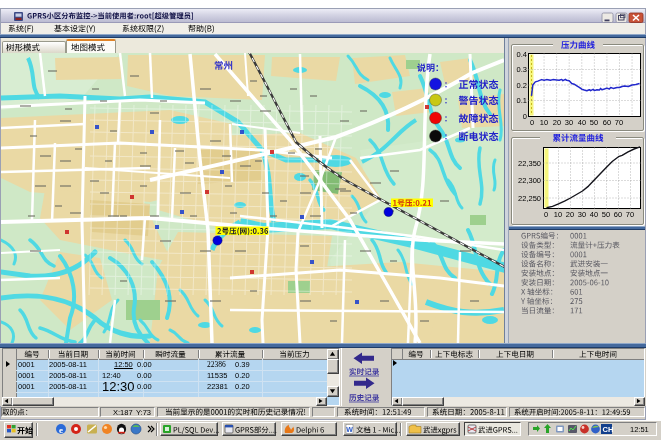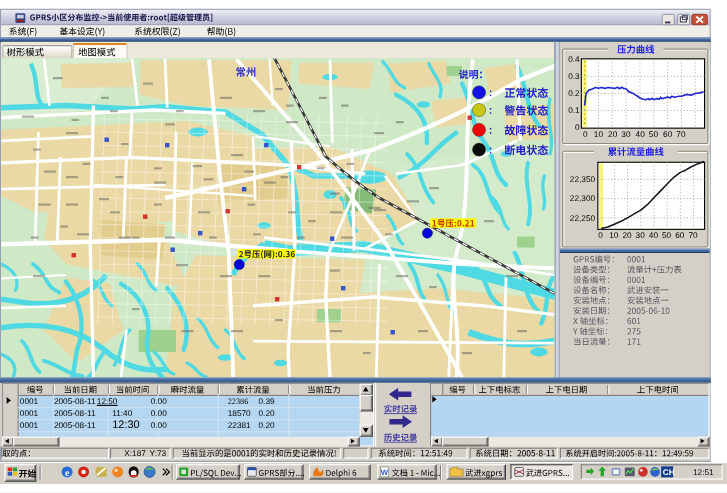--- a/index.html
+++ b/index.html
@@ -46,33 +46,33 @@
 <div class="ab" style="left:327px;top:349px;width:12px;height:48px;background:#ece9e2;"></div>
 <div class="ab raised" style="left:327px;top:349px;width:10px;height:9px;background:#d4d0c8;"></div>
 <div class="ab raised" style="left:327px;top:386px;width:10px;height:9px;background:#d4d0c8;"></div>
 <div class="ab raised" style="left:327px;top:359px;width:10px;height:13px;background:#d4d0c8;"></div>
 <div class="ab" style="left:2px;top:397px;width:325px;height:9px;background:#ece9e2;"></div>
 <div class="ab raised" style="left:2px;top:397px;width:9px;height:7px;background:#d4d0c8;"></div>
 <div class="ab raised" style="left:316px;top:397px;width:9px;height:7px;background:#d4d0c8;"></div>
 <div class="ab raised" style="left:12px;top:397px;width:40px;height:7px;background:#d4d0c8;"></div>
 <div class="ab" style="left:18px;top:360px;font-size:7.5px;line-height:9px;color:#000;">0001</div>
 <div class="ab" style="left:49px;top:360px;font-size:7.5px;line-height:9px;color:#000;">2005-08-11</div>
-<div class="ab" style="left:88px;top:360px;font-size:7.5px;line-height:9px;color:#000;text-decoration:underline;">12:50</div>
+<div class="ab" style="left:114px;top:360px;font-size:7.5px;line-height:9px;color:#000;text-decoration:underline;">12:50</div>
 <div class="ab" style="left:137px;top:360px;font-size:7.5px;line-height:9px;color:#000;">0.00</div>
 <div class="ab" style="left:207px;top:360px;font-size:7.5px;line-height:9px;color:#000;font-family:Liberation Serif, serif;">22386</div>
 <div class="ab" style="left:235px;top:360px;font-size:7.5px;line-height:9px;color:#000;">0.39</div>
 <div class="ab" style="left:18px;top:371px;font-size:7.5px;line-height:9px;color:#000;">0001</div>
 <div class="ab" style="left:49px;top:371px;font-size:7.5px;line-height:9px;color:#000;">2005-08-11</div>
-<div class="ab" style="left:102px;top:371px;font-size:7.5px;line-height:9px;color:#000;">11:40</div>
+<div class="ab" style="left:102px;top:371px;font-size:7.5px;line-height:9px;color:#000;">12:40</div>
 <div class="ab" style="left:137px;top:371px;font-size:7.5px;line-height:9px;color:#000;">0.00</div>
-<div class="ab" style="left:207px;top:371px;font-size:7.5px;line-height:9px;color:#000;">18570</div>
+<div class="ab" style="left:207px;top:371px;font-size:7.5px;line-height:9px;color:#000;">11535</div>
 <div class="ab" style="left:235px;top:371px;font-size:7.5px;line-height:9px;color:#000;">0.20</div>
 <div class="ab" style="left:18px;top:382px;font-size:7.5px;line-height:9px;color:#000;">0001</div>
 <div class="ab" style="left:49px;top:382px;font-size:7.5px;line-height:9px;color:#000;">2005-08-11</div>
-<div class="ab" style="left:102px;top:382px;font-size:10px;line-height:9px;color:#000;">12:30</div>
+<div class="ab" style="left:102px;top:382px;font-size:13px;line-height:9px;color:#000;">12:30</div>
 <div class="ab" style="left:137px;top:382px;font-size:7.5px;line-height:9px;color:#000;">0.00</div>
 <div class="ab" style="left:207px;top:382px;font-size:7.5px;line-height:9px;color:#000;">22381</div>
 <div class="ab" style="left:235px;top:382px;font-size:7.5px;line-height:9px;color:#000;">0.20</div>
 <div class="ab" style="left:6px;top:361px;width:0;height:0;border-left:4px solid #000;border-top:3.5px solid transparent;border-bottom:3.5px solid transparent;"></div>
 <div class="ab" style="left:341px;top:348px;width:50px;height:58px;background:#d4d0c8;border-left:1px solid #fff;"></div>
 <div class="ab sunk" style="left:391px;top:348px;width:254px;height:58px;background:#b5d6f0;box-sizing:border-box;"></div>
 <div class="ab" style="left:392px;top:349px;width:252px;height:10px;background:#d4d0c8;border-bottom:1px solid #808080;"></div>
 <div class="ab" style="left:392px;top:349px;width:10px;height:10px;background:#d4d0c8;border-right:1px solid #808080;"></div>
 <div class="ab" style="left:430px;top:350px;width:1px;height:8px;background:#808080;"></div>
 <div class="ab" style="left:431px;top:350px;width:1px;height:8px;background:#fff;"></div>

